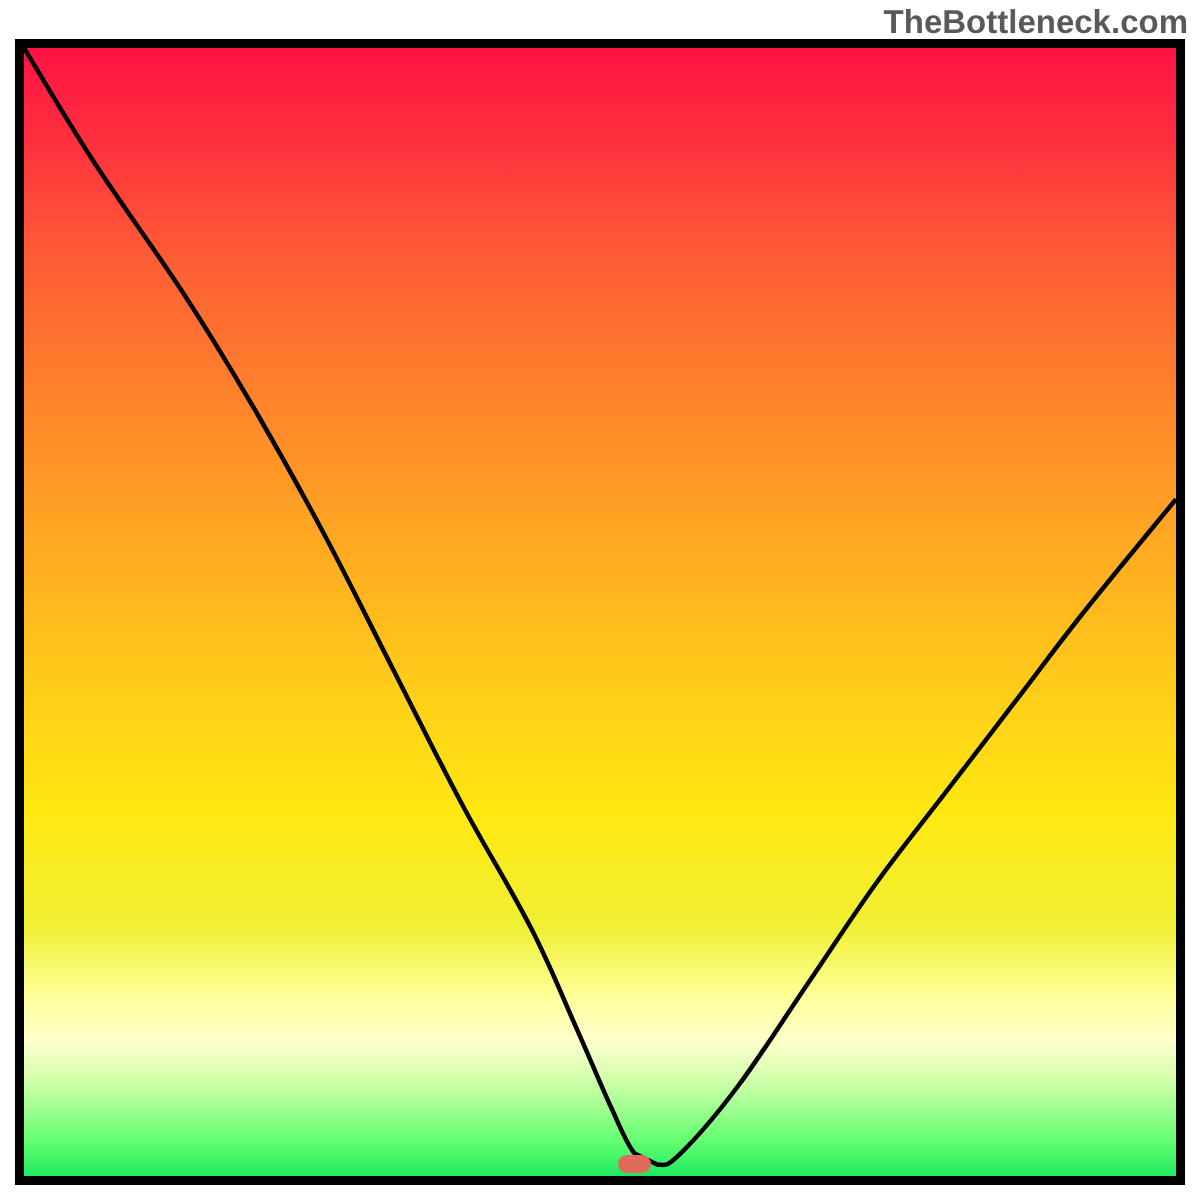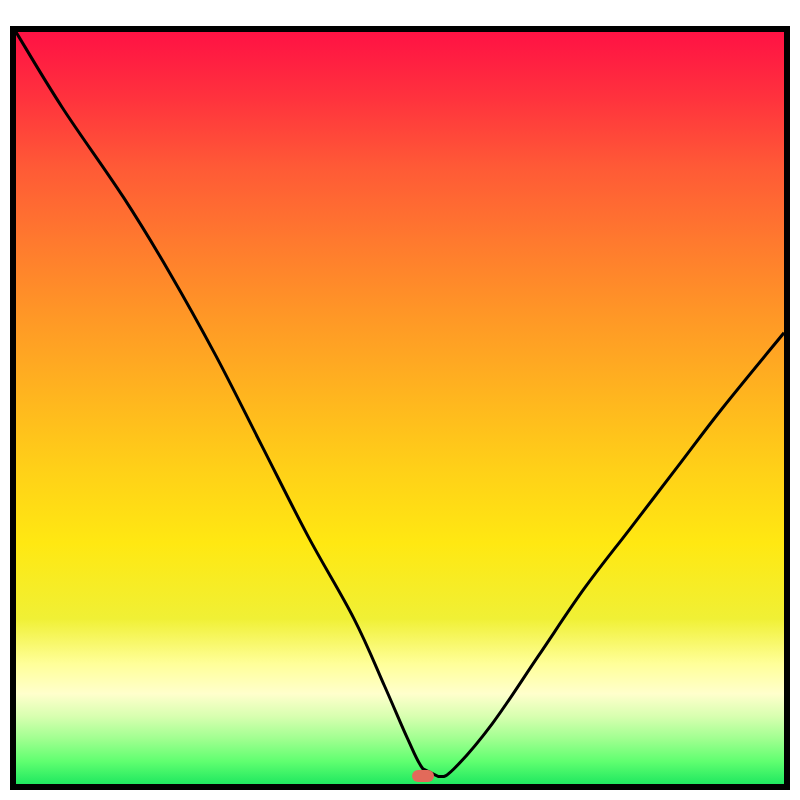--- a/index.html
+++ b/index.html
@@ -68,20 +68,21 @@
     height: 12px;
     background: #e26a5a;
     border-radius: 6px;
     z-index: 6;
   }
 </style>
 </head>
 <body>
 
 <div class="container">
+  <div class="watermark">TheBottleneck.com</div>
 
   <div class="plot-area">
     <div class="gradient-bg"></div>
 
     <svg class="curve" viewBox="0 0 768 752" preserveAspectRatio="none">
       <path fill="none" stroke="#000000" stroke-width="3" d="M 0 0 C 8.2944 13.535999999999987 26.726399999999998 45.42079999999994 46.08 75.19999999999993 C 65.4336 104.97919999999992 88.16640000000001 135.66079999999994 107.52000000000001 165.43999999999994 C 126.87360000000001 195.21919999999994 137.01120000000003 212.21439999999998 153.60000000000002 240.64 C 170.18880000000001 269.0656 183.09120000000001 292.22720000000004 199.68 323.36 C 216.2688 354.4928 229.1712 381.11359999999996 245.76 413.59999999999997 C 262.3488 446.08639999999997 275.25120000000004 472.7072 291.84000000000003 503.84 C 308.4288 534.9728 324.096 559.4879999999999 337.92 586.56 C 351.744 613.632 358.9632 632.5824 368.64 654.24 C 378.3168 675.8976 384.76800000000003 691.9904 391.68 706.88 C 398.592 721.7696 401.5104 730.192 407.04 736.96 L 422.40000000000003 744.48 C 427.92960000000005 744.48 428.0832 746.4352 437.76 736.96 C 447.4368 727.4848000000001 460.95359999999994 712.144 476.15999999999997 691.84 C 491.3664 671.5360000000001 505.6512 648.5247999999999 522.24 624.16 C 538.8288 599.7952 551.7312 579.4912 568.3199999999999 556.48 C 584.9087999999999 533.4688 597.8112000000001 517.9775999999999 614.4000000000001 496.32 C 630.9888000000001 474.6624 643.8912 457.8176 660.48 436.16 C 677.0688 414.5024 687.2064 400.3648 706.5600000000001 376 C 725.9136000000001 351.6352 756.9408 314.336 768 300.8"></path>
     </svg>
 
     <div class="marker" style="left: 402.04px; top: 744.48px;"></div>
   </div>

